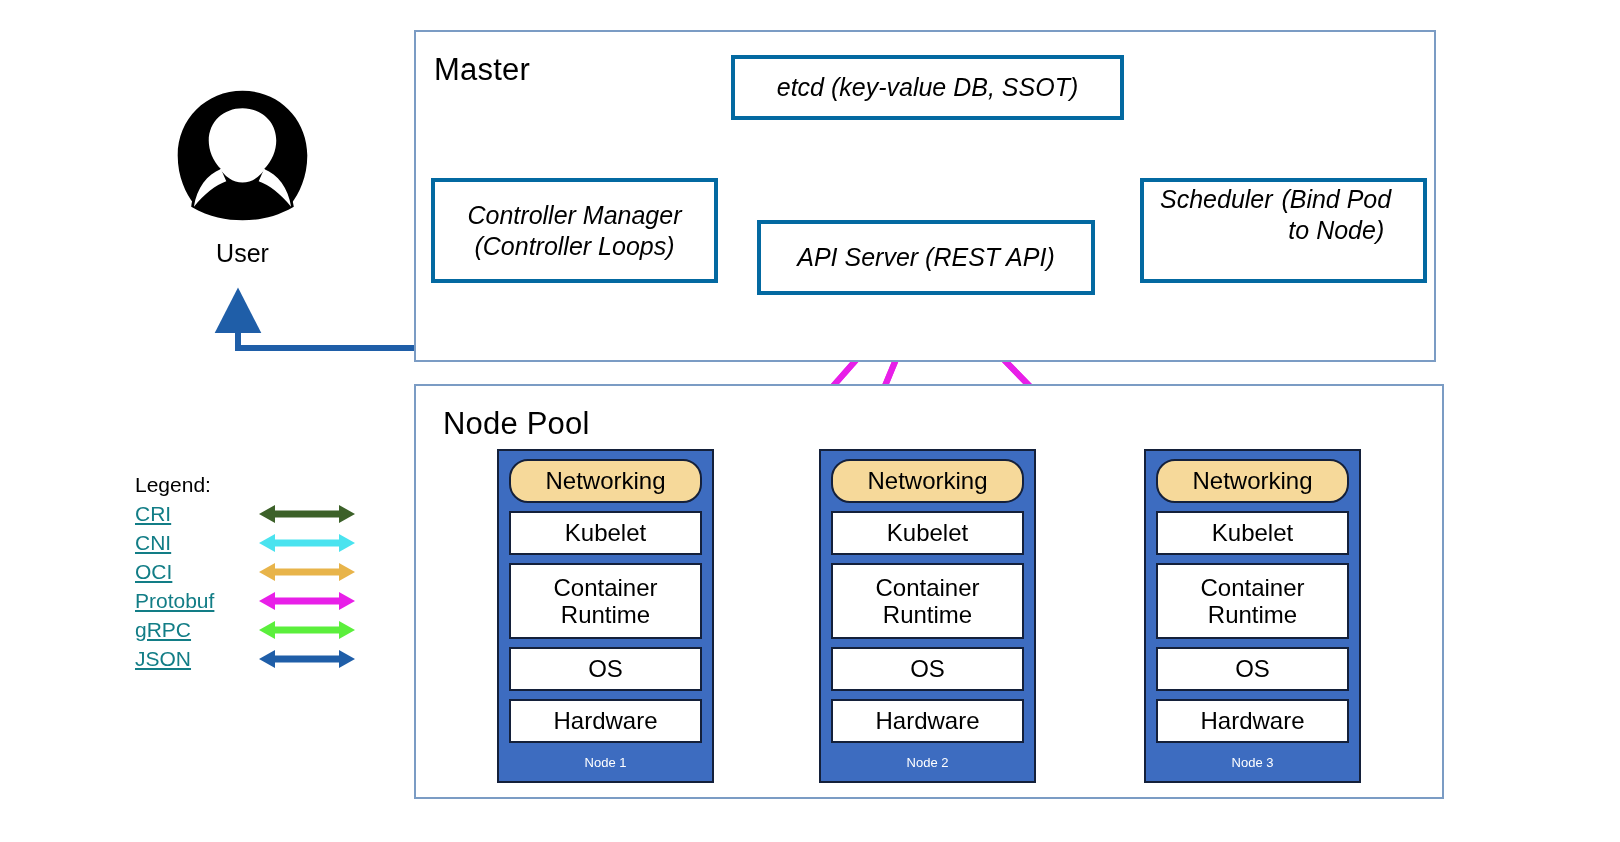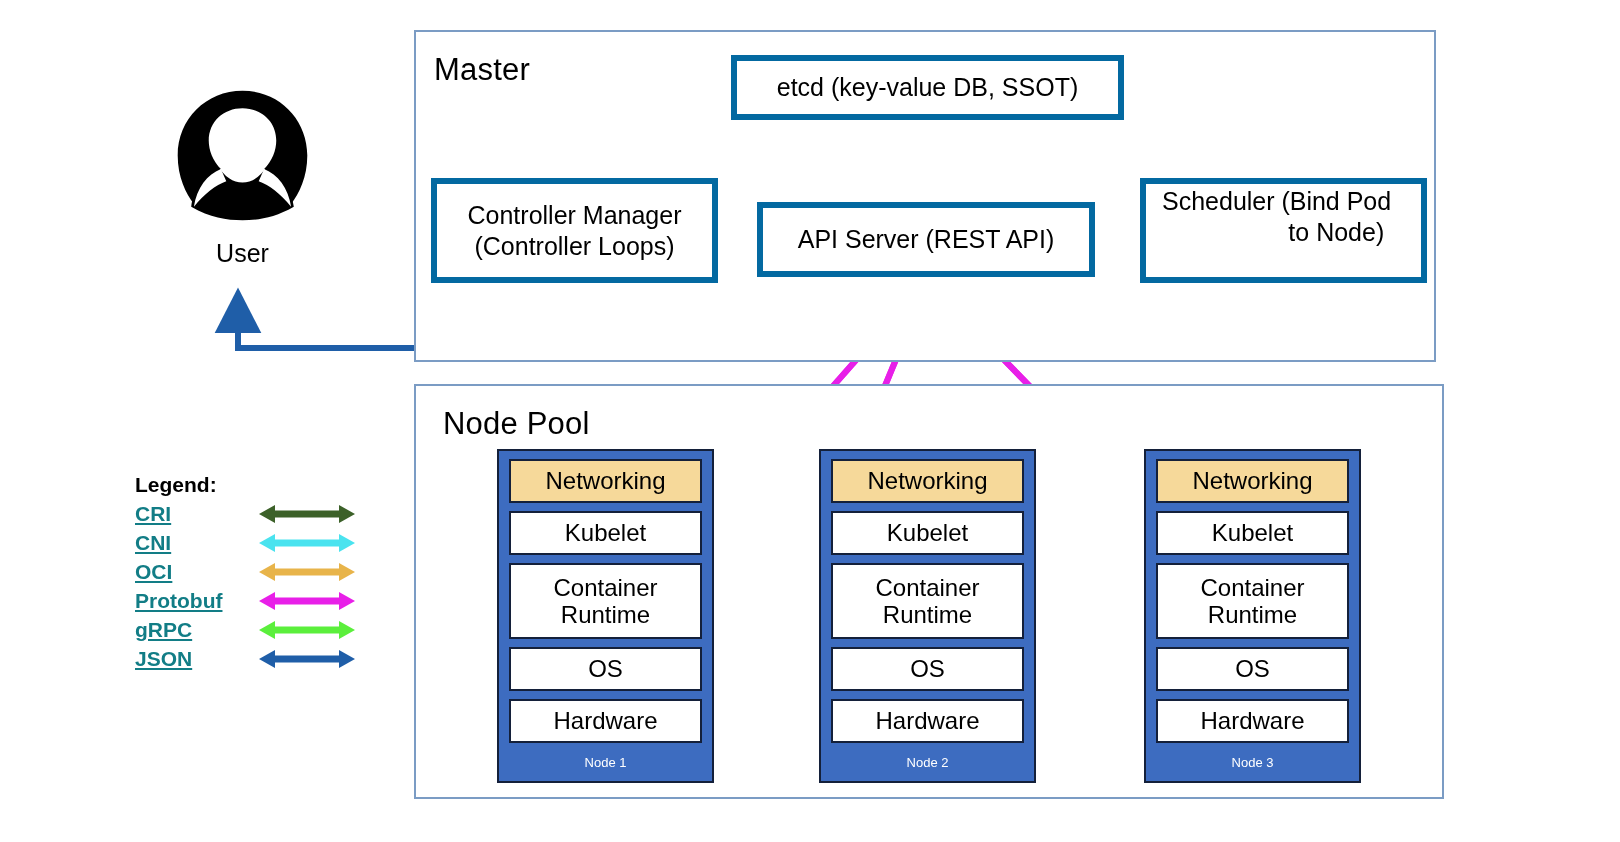--- a/index.html
+++ b/index.html
@@ -26,30 +26,31 @@
     position: absolute;
     font-size: 31px;
     color: #000000;
     letter-spacing: .2px;
     white-space: nowrap;
   }
 
   
   .mbox {
     position: absolute;
-    border: 6px solid #0369a1;
+    border: 4px solid #0369a1;
     background: #ffffff;
     display: flex;
     align-items: center;
     justify-content: center;
     text-align: center;
     color: #000000;
     font-size: 25px;
     line-height: 1.22;
     padding: 2px 23px;
+    font-style: italic;
   }
 
   
   .user-wrap { position: absolute; text-align: center; }
   .user-label {
     font-size: 25px; color: #000; margin-top: 12px;
     text-align: center;
   }
 
   
@@ -64,30 +65,30 @@
     background: #ffffff;
     color: #000000;
     font-size: 24px;
     text-align: center;
     display: flex;
     align-items: center;
     justify-content: center;
     line-height: 1.14;
     margin-bottom: 8px;
   }
-  .node-row.networking { background: #f6d99a; }
+  .node-row.networking { background: #f6d99a; border-radius: 19px; }
   .node-caption {
     color: #ffffff;
     font-size: 13px;
     text-align: center;
     padding-top: 4px;
   }
 
   
-  .legend { position: absolute; font-weight: bold; }
+  .legend { position: absolute; }
   .legend-title { font-size: 21px; color: #000; margin-bottom: 2px; }
   .legend-row {
     display: flex;
     align-items: center;
     height: 29px;
   }
   .legend-label {
     width: 120px;
     font-size: 21px;
     color: #127d86;
@@ -211,21 +212,21 @@
   <div class="panel" style="left:414px; top:30px; width:1022px; height:332px;"></div>
   <div class="panel-title" style="left:434px; top:52px;">Master</div>
 
   <div class="mbox" style="left:731px; top:55px; width:393px; height:65px;">etcd (key-value DB, SSOT)</div>
 
   <div class="mbox" style="left:431px; top:178px; width:287px; height:105px; flex-direction:column;">
     <span>Controller Manager</span>
     <span>(Controller Loops)</span>
   </div>
 
-  <div class="mbox" style="left:757px; top:202px; width:338px; height:75px;">API Server (REST API)</div>
+  <div class="mbox" style="left:757px; top:220px; width:338px; height:75px;">API Server (REST API)</div>
 
   <div class="mbox" style="left:1140px; top:178px; width:287px; height:105px; flex-direction:row; align-items:flex-start; padding-left:16px;">
     <span>Scheduler</span>
     <span>(Bind Pod to Node)</span>
   </div>
 
   <div class="panel" style="left:414px; top:384px; width:1030px; height:415px;"></div>
   <div class="panel-title" style="left:443px; top:406px;">Node Pool</div>
 
   <div class="node" style="left:497px; top:449px; width:217px; height:334px;">

